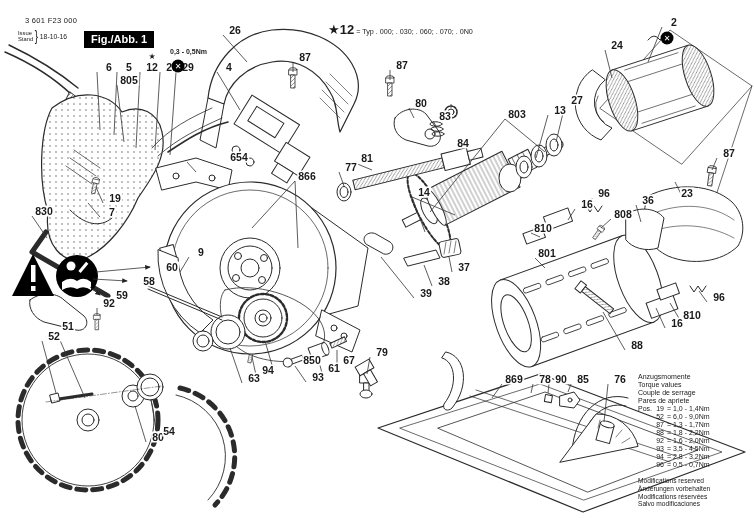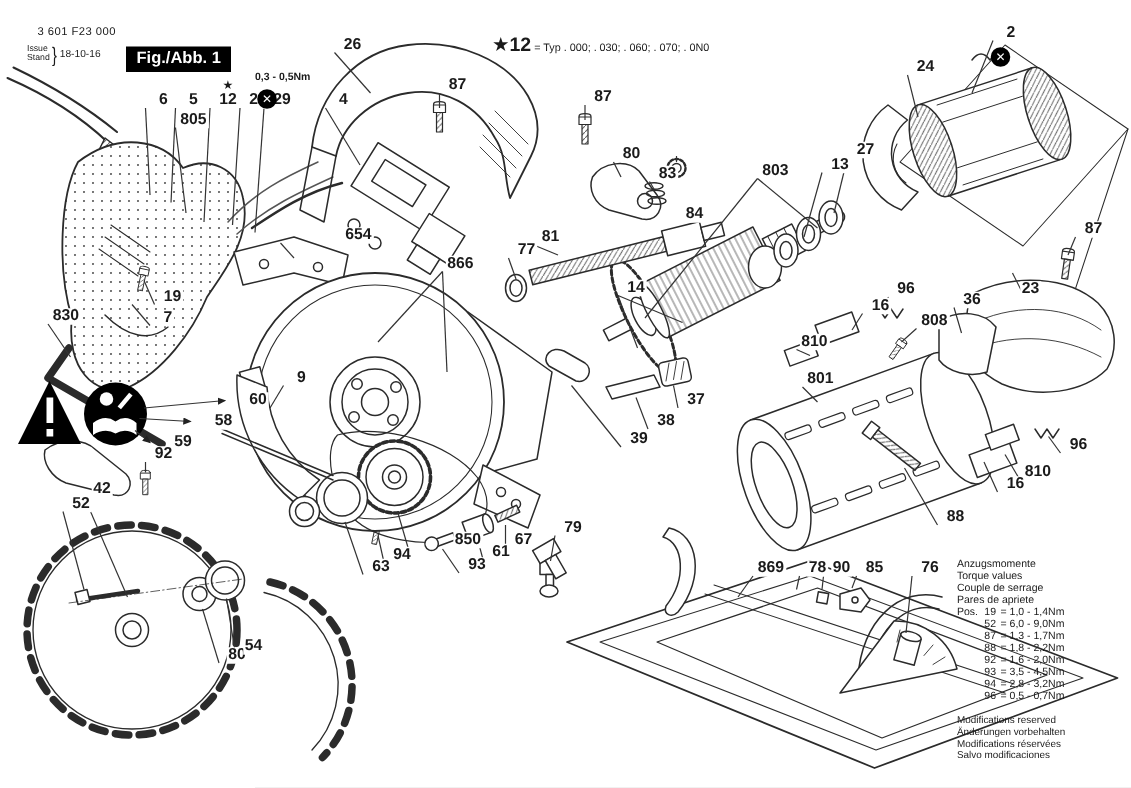--- a/index.html
+++ b/index.html
@@ -415,21 +415,21 @@
       <span class="plabel" style="left: 531px; top: 228px;">810</span>
       <span class="plabel" style="left: 636px; top: 200px;">36</span>
       <span class="plabel" style="left: 103px; top: 198px;">19</span>
       <span class="plabel" style="left: 100px; top: 212px;">7</span>
       <span class="plabel" style="left: 32px; top: 211px;">830</span>
       <span class="plabel" style="left: 189px; top: 252px;">9</span>
       <span class="plabel" style="left: 160px; top: 267px;">60</span>
       <span class="plabel" style="left: 137px; top: 281px;">58</span>
       <span class="plabel" style="left: 110px; top: 295px;">59</span>
       <span class="plabel" style="left: 97px; top: 303px;">92</span>
-      <span class="plabel" style="left: 56px; top: 326px;">42</span>
+      <span class="plabel" style="left: 56px; top: 326px;">51</span>
       <span class="plabel" style="left: 42px; top: 336px;">52</span>
       <span class="plabel" style="left: 146px; top: 437px;">80</span>
       <span class="plabel" style="left: 157px; top: 431px;">54</span>
       <span class="plabel" style="left: 242px; top: 378px;">63</span>
       <span class="plabel" style="left: 256px; top: 370px;">94</span>
       <span class="plabel" style="left: 272px; top: 360px; margin-left: 28px;">850</span>
       <span class="plabel" style="left: 306px; top: 377px;">93</span>
       <span class="plabel" style="left: 322px; top: 368px;">61</span>
       <span class="plabel" style="left: 337px; top: 360px;">67</span>
       <span class="plabel" style="left: 370px; top: 352px;">79</span>

